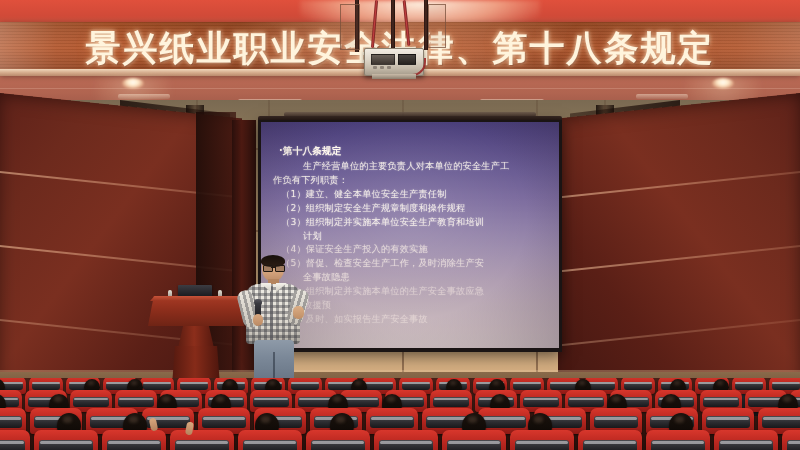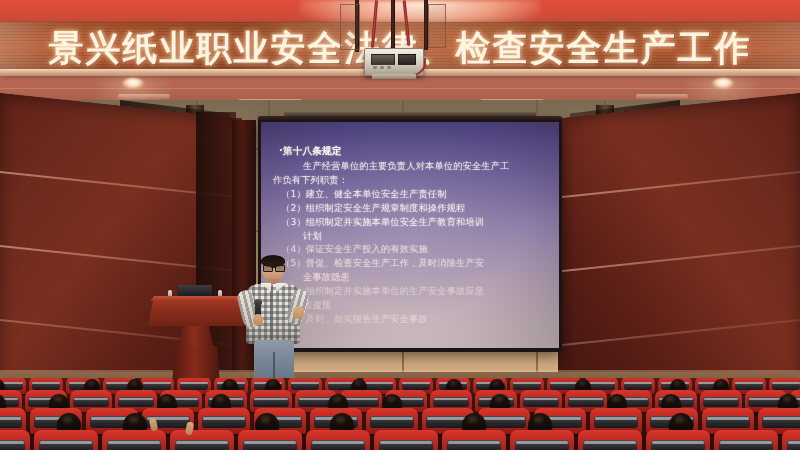--- a/index.html
+++ b/index.html
@@ -447,21 +447,21 @@
     <div class="soffit-line" style="top:88px;"></div>
     <div class="soffit-line" style="top:104px;opacity:.6;"></div>
     <div class="soffit-line" style="top:118px;opacity:.4;"></div>
     <div class="vent" style="left:118px;top:94px;width:52px;"></div>
     <div class="vent" style="left:238px;top:99px;width:64px;"></div>
     <div class="vent" style="left:480px;top:99px;width:64px;"></div>
     <div class="vent" style="left:636px;top:94px;width:52px;"></div>
   </div>
 
   <div class="banner">
-    <div class="banner-text">景兴纸业职业安全法律、检查安全生产工作</div>
+    <div class="banner-text">景兴纸业职业安全法律、第十八条规定</div>
   </div>
   <div class="banner-lip"></div>
 
   <div class="spot-beam" style="left:98px;top:78px;"></div>
   <div class="spot" style="left:122px;top:78px;"></div>
   <div class="spot-beam" style="left:688px;top:78px;"></div>
   <div class="spot" style="left:712px;top:78px;"></div>
 
   <div class="rig-pole" style="left:355px;top:0;height:52px;"></div>
   <div class="rig-pole" style="left:391px;top:0;height:50px;"></div>

